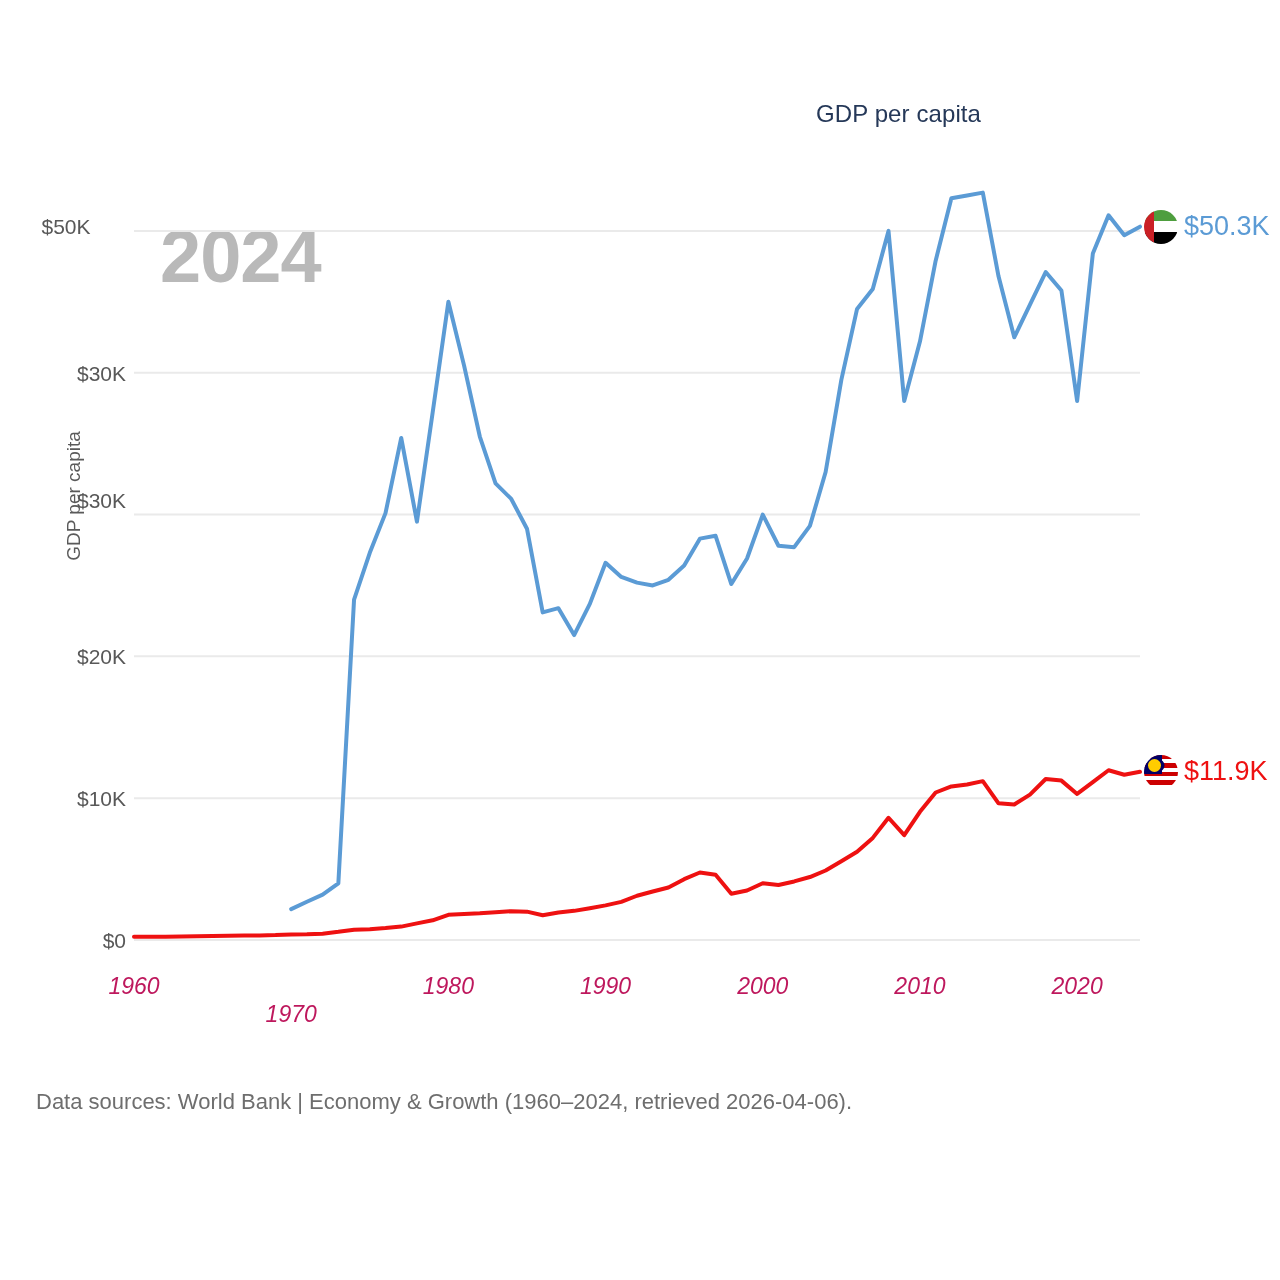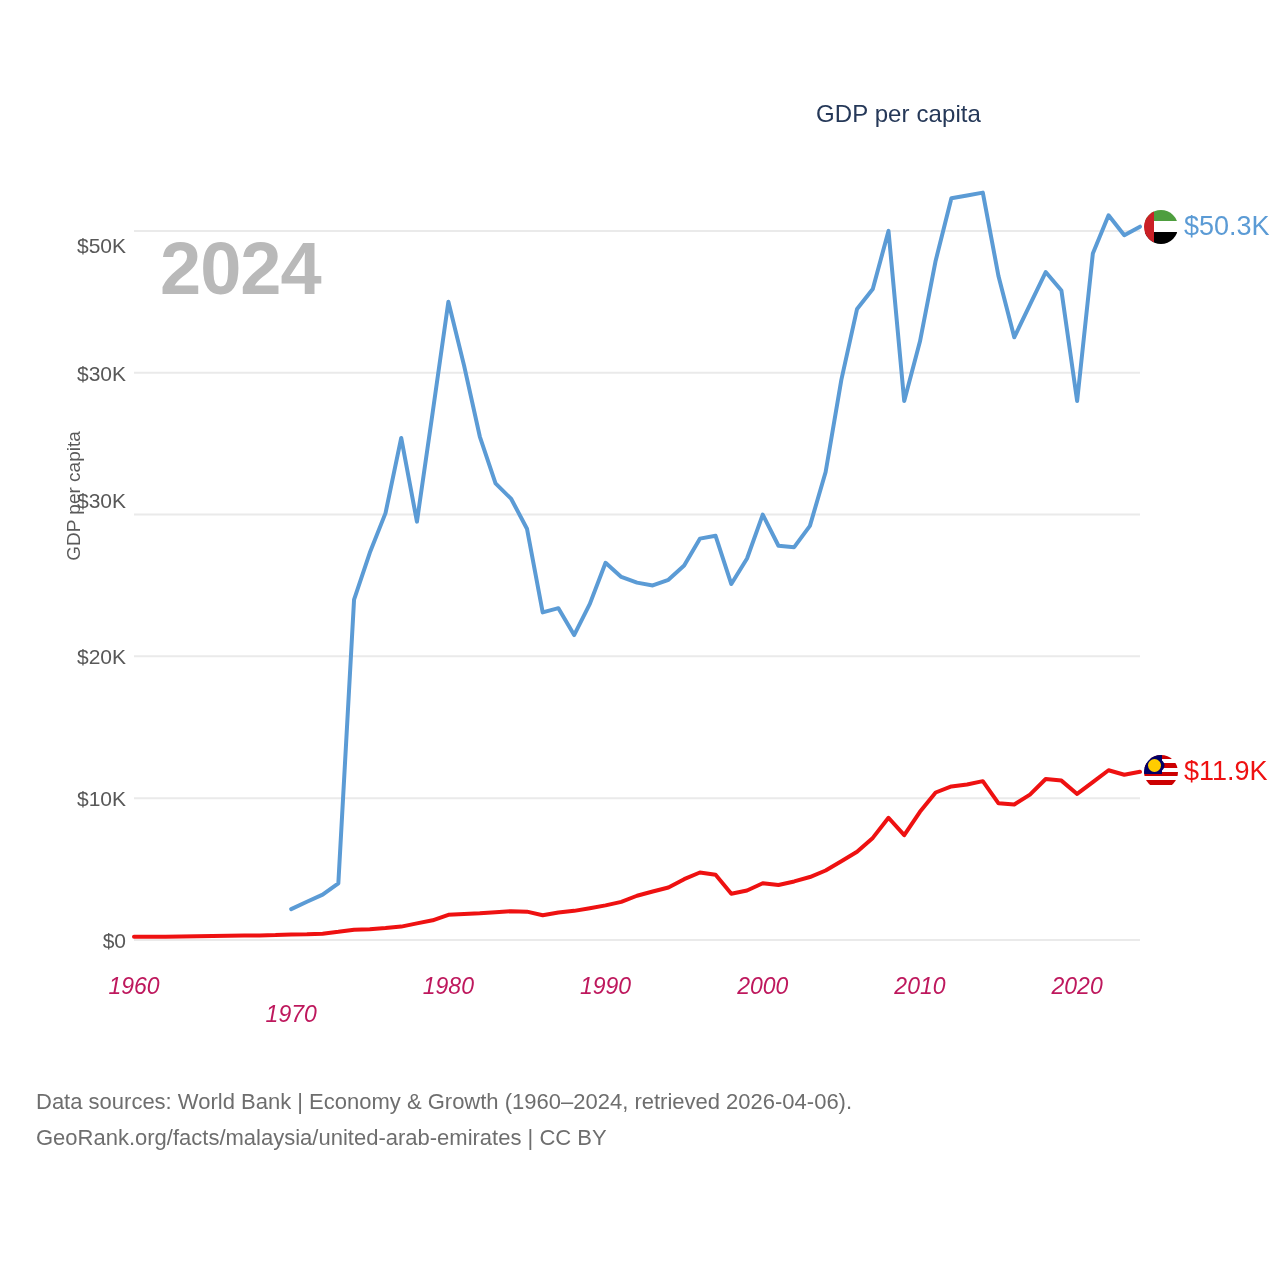--- a/index.html
+++ b/index.html
@@ -22,21 +22,21 @@
   .legend-items { display:flex; align-items:center; gap:24px; margin-top:10px; }
   .legend-item { display:flex; align-items:center; gap:8px; white-space:nowrap; }
   .legend-swatch {
     width:22px; height:22px; background:#fff; box-sizing:border-box;
     border:3px solid #cccccc; flex:0 0 auto;
   }
   .legend-label { font-size:25px; color:#253858; line-height:28px; }
 
   
   .year-watermark {
-    position:absolute; left:160px; top:232px;
+    position:absolute; left:160px; top:220px;
     font-size:74px; font-weight:bold; color:#b9b9b9;
     letter-spacing:-1px; line-height:74px;
   }
 
   
   .y-axis-title {
     position:absolute; left:-36px; top:485px; width:220px;
     transform:rotate(-90deg); transform-origin:center center;
     text-align:center; font-size:19px; color:#5a5a5a;
   }
@@ -93,21 +93,21 @@
 
   <div class="legend">
     <div class="legend-title">GDP per capita</div>
   </div>
 
   <div class="year-watermark">2024</div>
 
   <div class="y-axis-title">GDP per capita</div>
 
   <div class="y-ticks-wrap" id="y-ticks">
-      <div class="y-tick" style="top: 235px;">$50K</div>
+      <div class="y-tick" style="top: 216px; text-align: center;">$50K</div>
       <div class="y-tick" style="top: 362.727px;">$30K</div>
       <div class="y-tick" style="top: 490px;">$30K</div>
       <div class="y-tick" style="top: 646.364px;">$20K</div>
       <div class="y-tick" style="top: 788.182px;">$10K</div>
       <div class="y-tick" style="top: 930px;">$0</div>
     </div>
 
   <div id="x-ticks">
       <div class="x-tick" style="left: 134px;">1960</div>
       <div class="x-tick" style="left: 291.188px; margin-top: 28px;">1970</div>
@@ -149,16 +149,15 @@
       <span class="stripes"></span>
         <span class="canton"></span>
         <span class="crescent"></span>
         <span class="star"></span>
     </span>
     <span class="end-value" id="end-my-val" style="color: rgb(238, 17, 17);">$11.9K</span>
   </div>
 
   <div class="footer">
     <div class="footer-line">Data sources: World Bank | Economy &amp; Growth (1960–2024, retrieved 2026-04-06).</div>
-    <div class="footer-line">GeoRank.org/facts/malaysia/united-arab-emirates | CC BY</div>
   </div>
 
 </div>
 
 </body></html>

